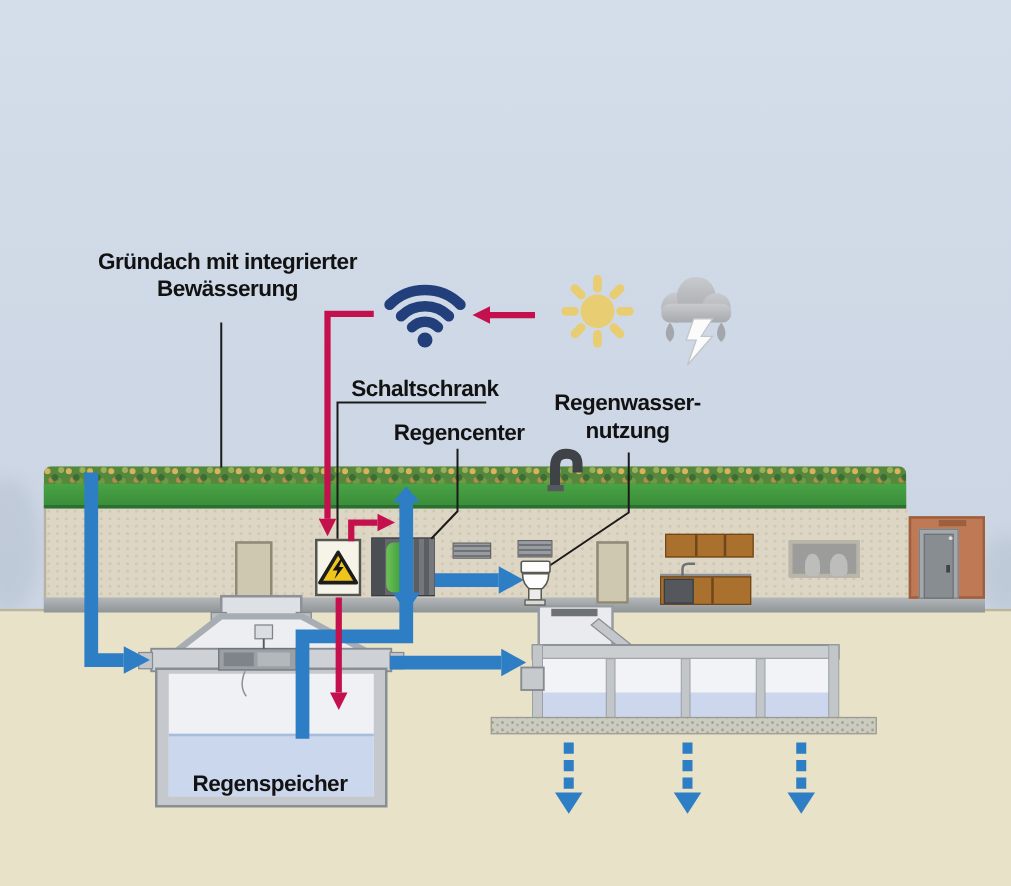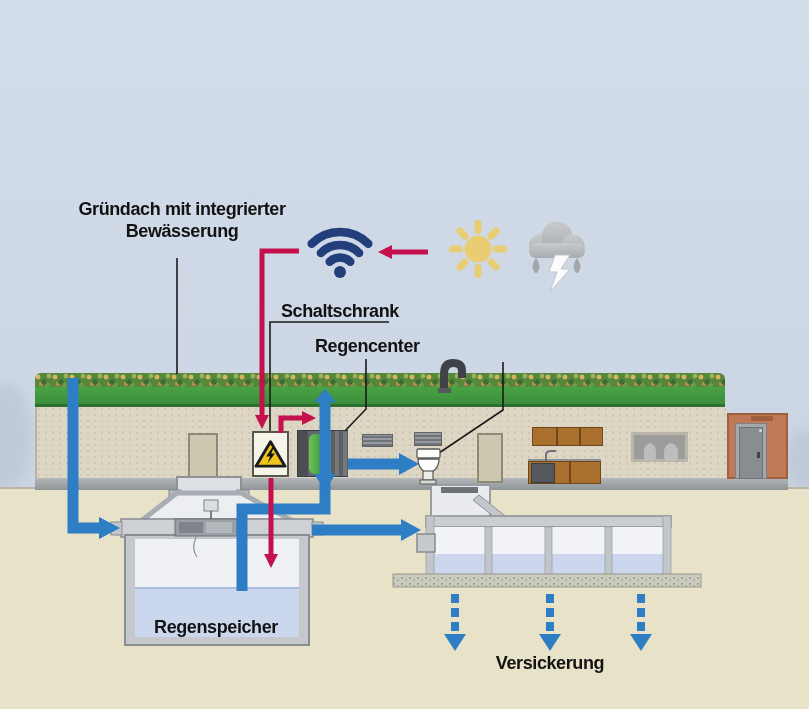--- a/index.html
+++ b/index.html
@@ -261,16 +261,19 @@
       <polygon points="555,255 570,255 561,269 570,269 550,292 557,272 549,272" fill="#fbfbfb" stroke="#c2c4c7"></polygon>
     </g>
   </svg>
 
   <div class="lbl" style="left:281px;top:301px;">Schaltschrank</div>
   <div class="lbl ctr" style="left:62px;top:199px;width:240px;">
     <div>Gründach mit integrierter</div>
     <div>Bewässerung</div>
   </div>
   <div class="lbl" style="left:315px;top:336px;">Regencenter</div>
+  <div class="lbl ctr" style="left:422px;top:312px;width:160px;">
+    <div>Regenwasser-</div>
+    <div>nutzung</div>
+  </div>
   <div class="lbl ctr" style="left:136px;top:617px;width:160px;">Regenspeicher</div>
-  <div class="lbl ctr" style="left:470px;top:653px;width:160px;">Versickerung</div>
 
 </div>
 
 </body></html>

